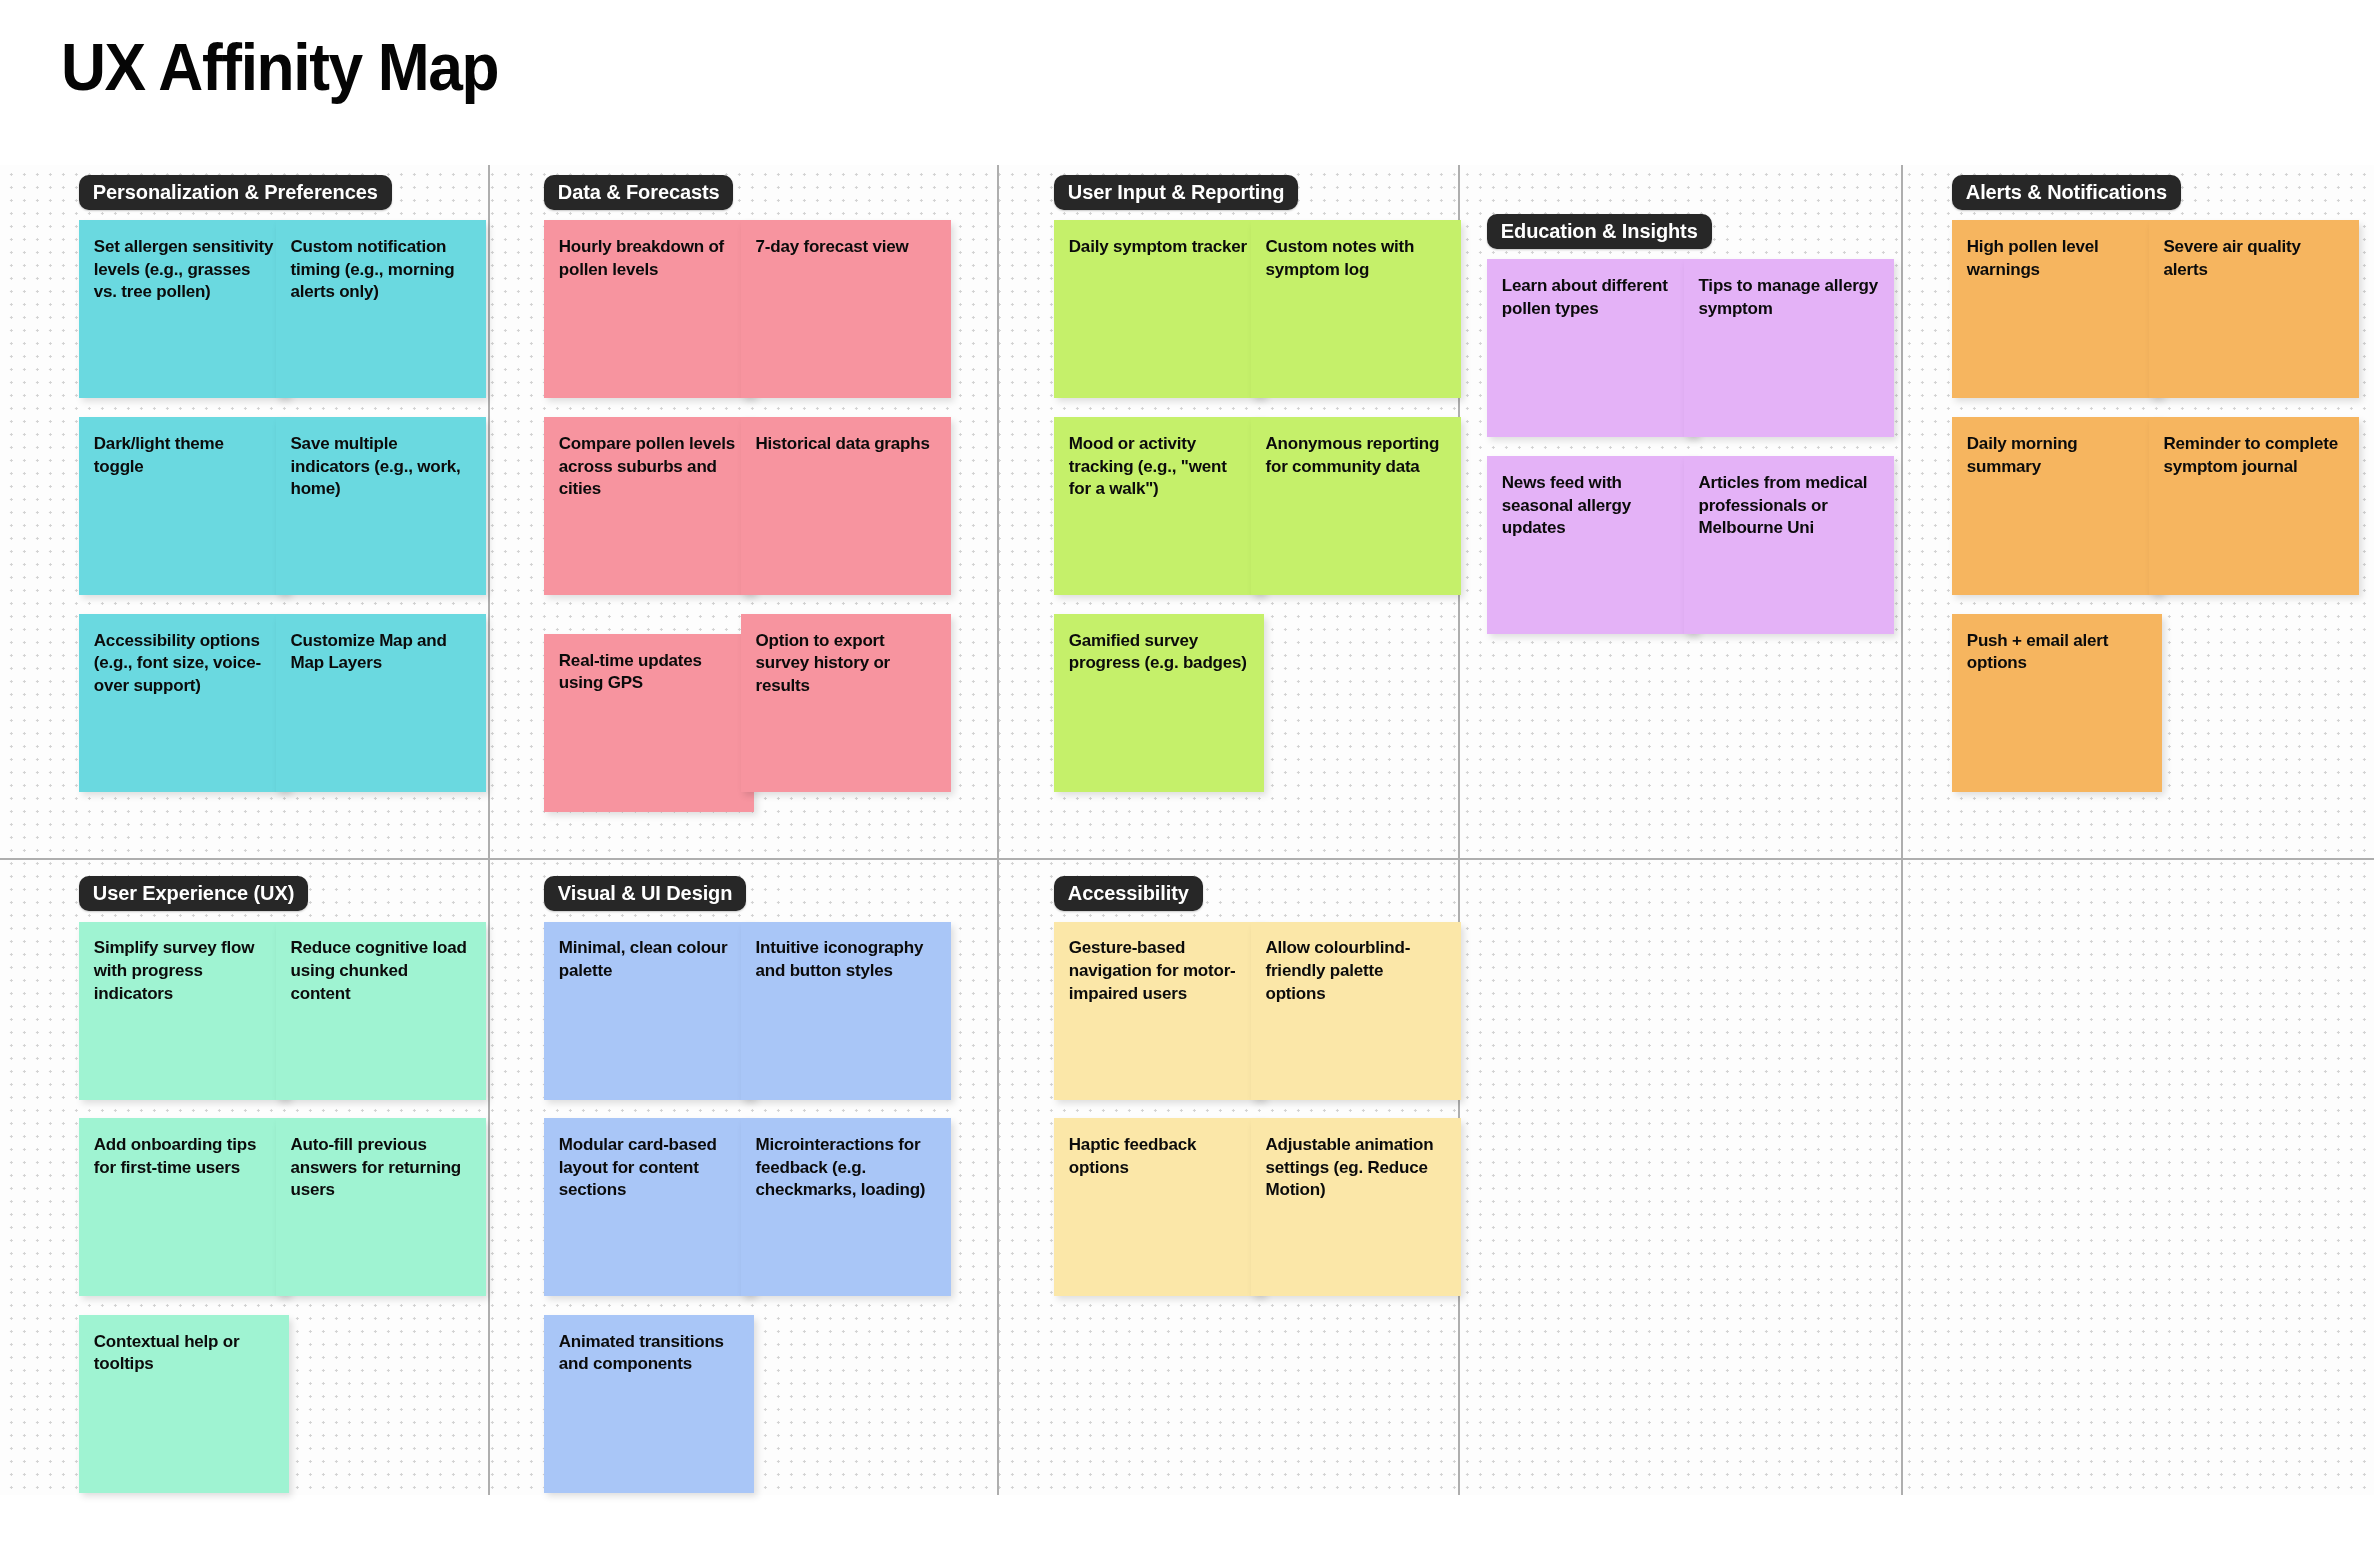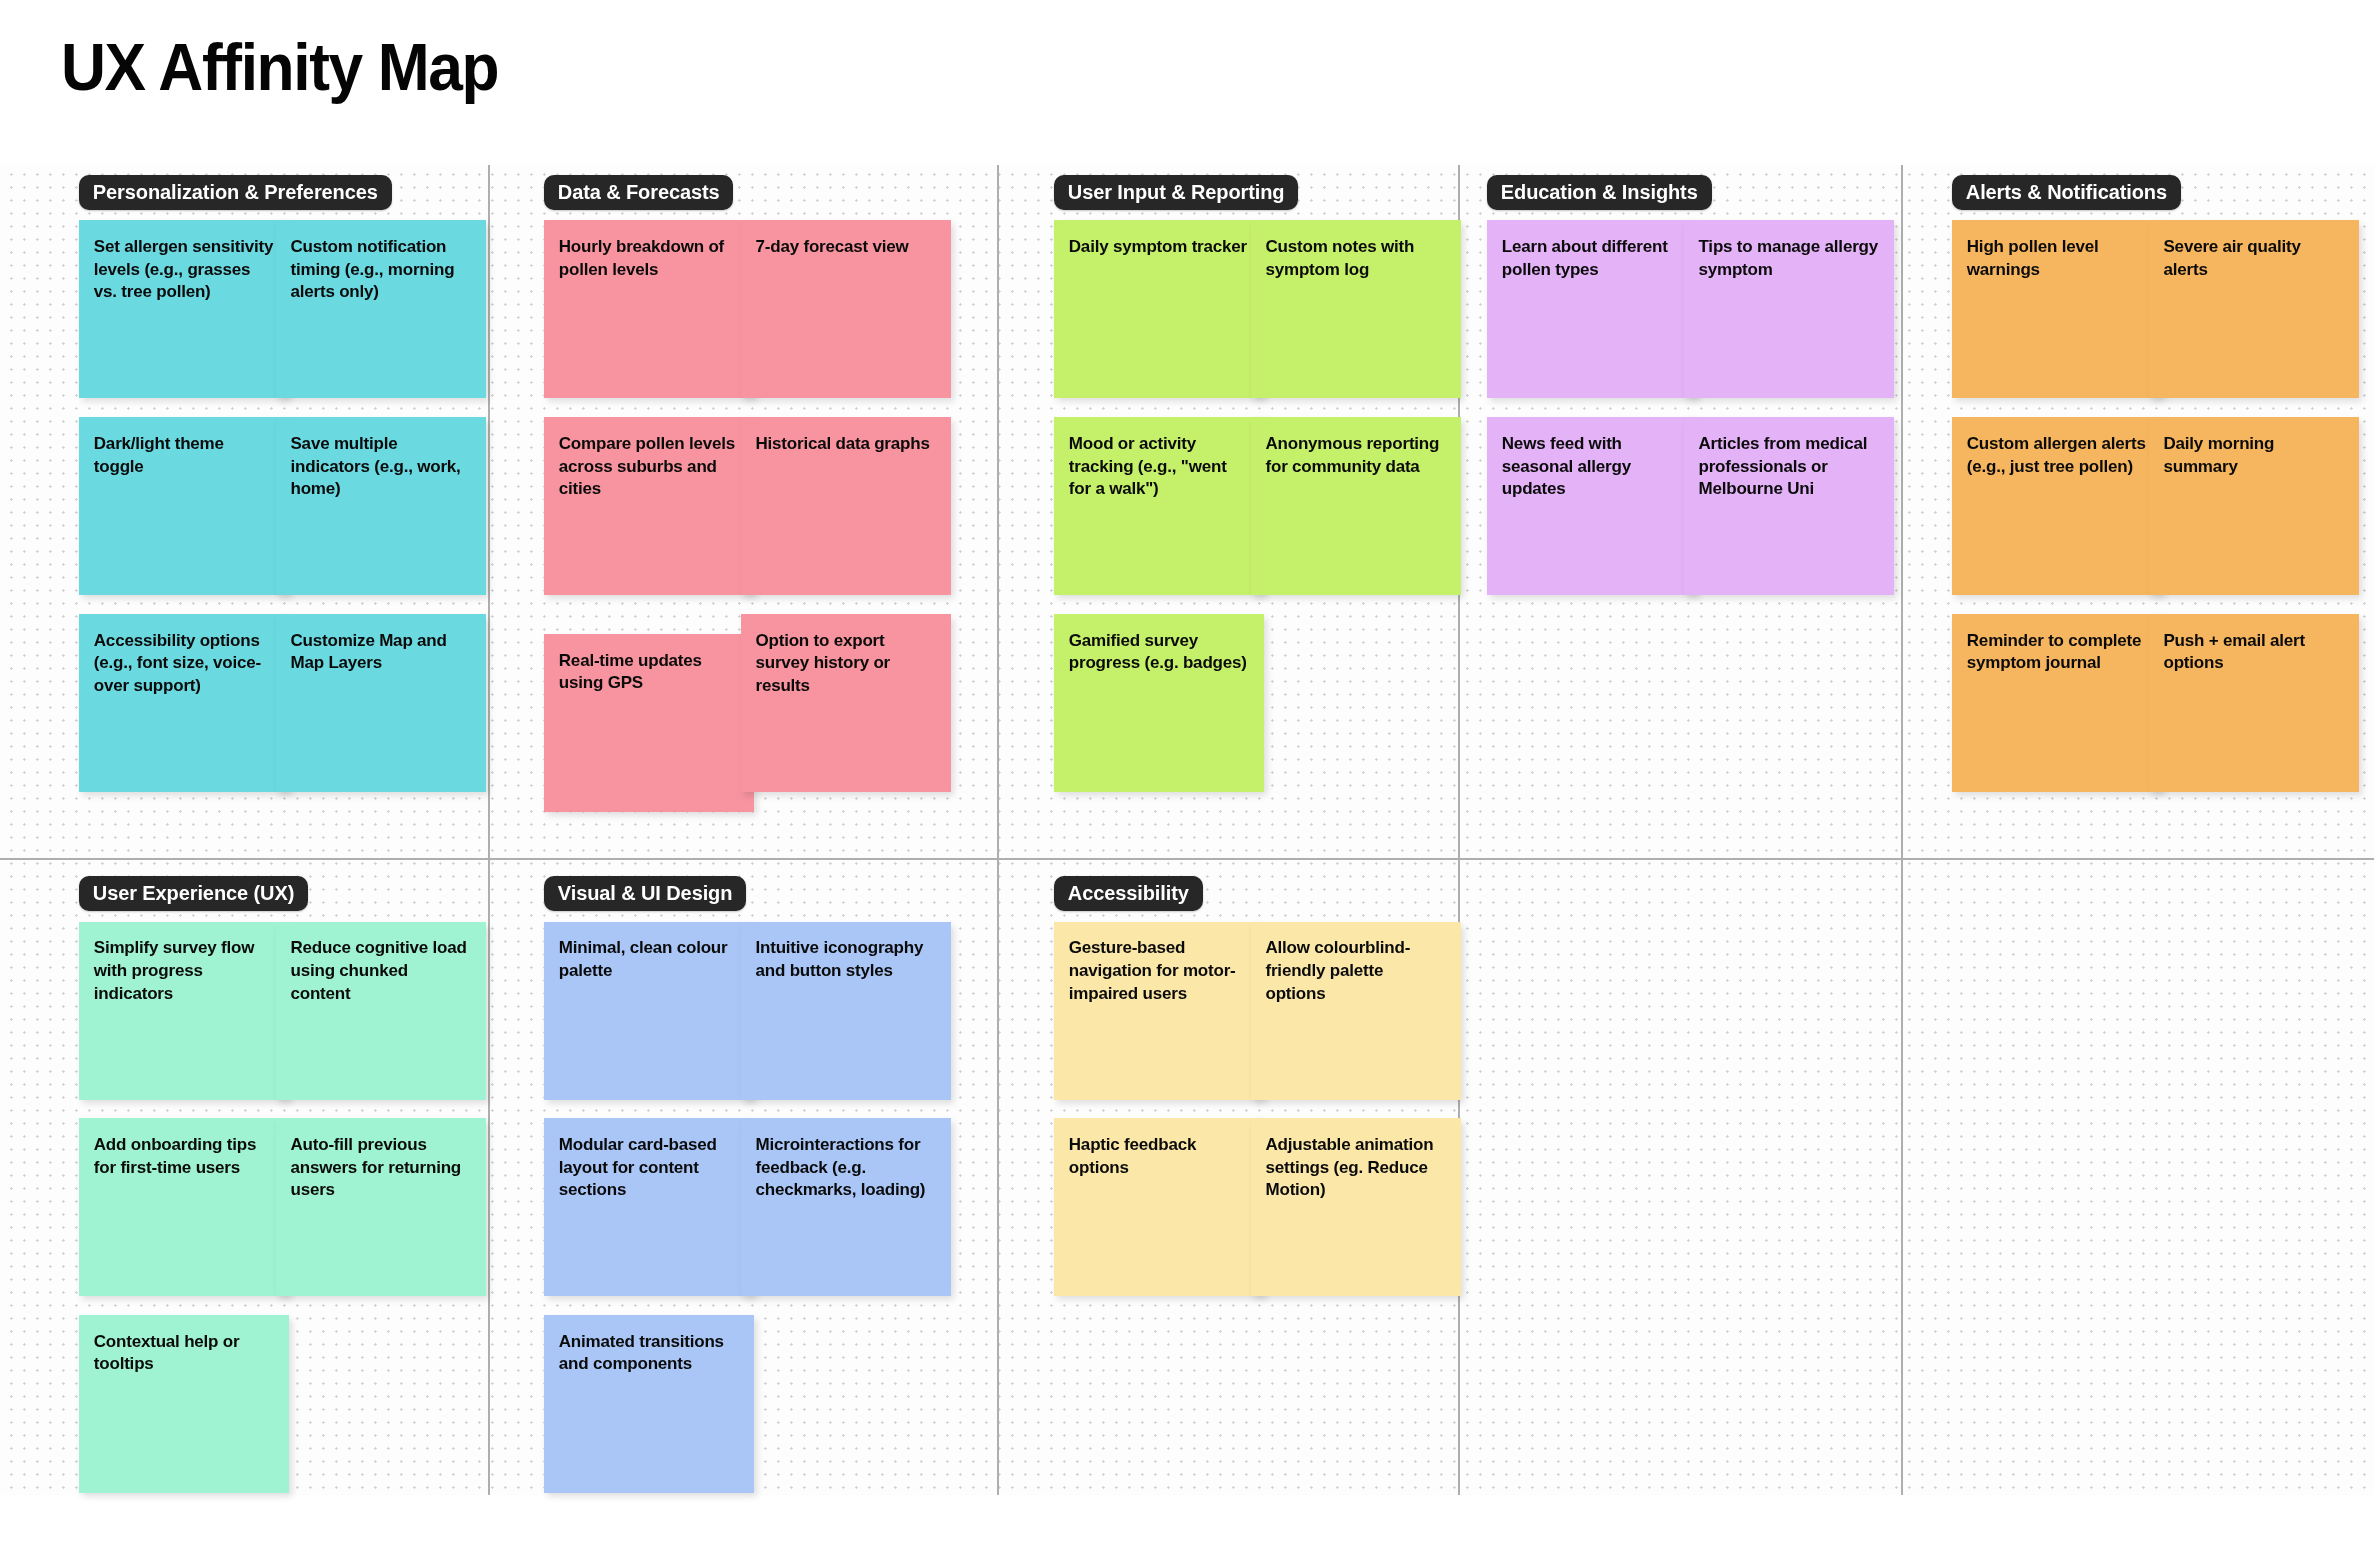--- a/index.html
+++ b/index.html
@@ -137,30 +137,29 @@
           <div class="note" style="background: rgb(247, 148, 159); margin-top: 20px;">Real-time updates using GPS</div>
           <div class="note" style="background: rgb(247, 148, 159);">Option to export survey history or results</div>
         </div></div>
       <div class="cluster" style="left: 1054px; top: 9.9px;"><div class="cluster-label" style="background: rgb(39, 39, 39); color: rgb(255, 255, 255);">User Input &amp; Reporting</div><div class="notes-grid">
           <div class="note" style="background: rgb(197, 240, 106);">Daily symptom tracker</div>
           <div class="note" style="background: rgb(197, 240, 106);">Custom notes with symptom log</div>
           <div class="note" style="background: rgb(197, 240, 106);">Mood or activity tracking (e.g., "went for a walk")</div>
           <div class="note" style="background: rgb(197, 240, 106);">Anonymous reporting for community data</div>
           <div class="note" style="background: rgb(197, 240, 106);">Gamified survey progress (e.g. badges)</div>
         </div></div>
-      <div class="cluster" style="left: 1487px; top: 9.9px;"><div class="cluster-label" style="background: rgb(39, 39, 39); color: rgb(255, 255, 255);">Education &amp; Insights</div><div class="notes-grid">
+      <div class="cluster" style="left: 1487px; top: 9.9px;"><div class="cluster-label" style="background: rgb(39, 39, 39); color: rgb(255, 255, 255); margin-top: 39px;">Education &amp; Insights</div><div class="notes-grid">
           <div class="note" style="background: rgb(228, 178, 247);">Learn about different pollen types</div>
           <div class="note" style="background: rgb(228, 178, 247);">Tips to manage allergy symptom</div>
           <div class="note" style="background: rgb(228, 178, 247);">News feed with seasonal allergy updates</div>
           <div class="note" style="background: rgb(228, 178, 247);">Articles from medical professionals or Melbourne Uni</div>
         </div></div>
       <div class="cluster" style="left: 1952px; top: 9.9px;"><div class="cluster-label" style="background: rgb(39, 39, 39); color: rgb(255, 255, 255);">Alerts &amp; Notifications</div><div class="notes-grid">
           <div class="note" style="background: rgb(246, 181, 95);">High pollen level warnings</div>
           <div class="note" style="background: rgb(246, 181, 95);">Severe air quality alerts</div>
-          <div class="note" style="background: rgb(246, 181, 95);">Custom allergen alerts (e.g., just tree pollen)</div>
           <div class="note" style="background: rgb(246, 181, 95);">Daily morning summary</div>
           <div class="note" style="background: rgb(246, 181, 95);">Reminder to complete symptom journal</div>
           <div class="note" style="background: rgb(246, 181, 95);">Push + email alert options</div>
         </div></div>
       <div class="cluster" style="left: 79px; top: 711px;"><div class="cluster-label" style="background: rgb(39, 39, 39); color: rgb(255, 255, 255);">User Experience (UX)</div><div class="notes-grid">
           <div class="note" style="background: rgb(159, 243, 210);">Simplify survey flow with progress indicators</div>
           <div class="note" style="background: rgb(159, 243, 210);">Reduce cognitive load using chunked content</div>
           <div class="note" style="background: rgb(159, 243, 210);">Add onboarding tips for first-time users</div>
           <div class="note" style="background: rgb(159, 243, 210);">Auto-fill previous answers for returning users</div>
           <div class="note" style="background: rgb(159, 243, 210);">Contextual help or tooltips</div>

